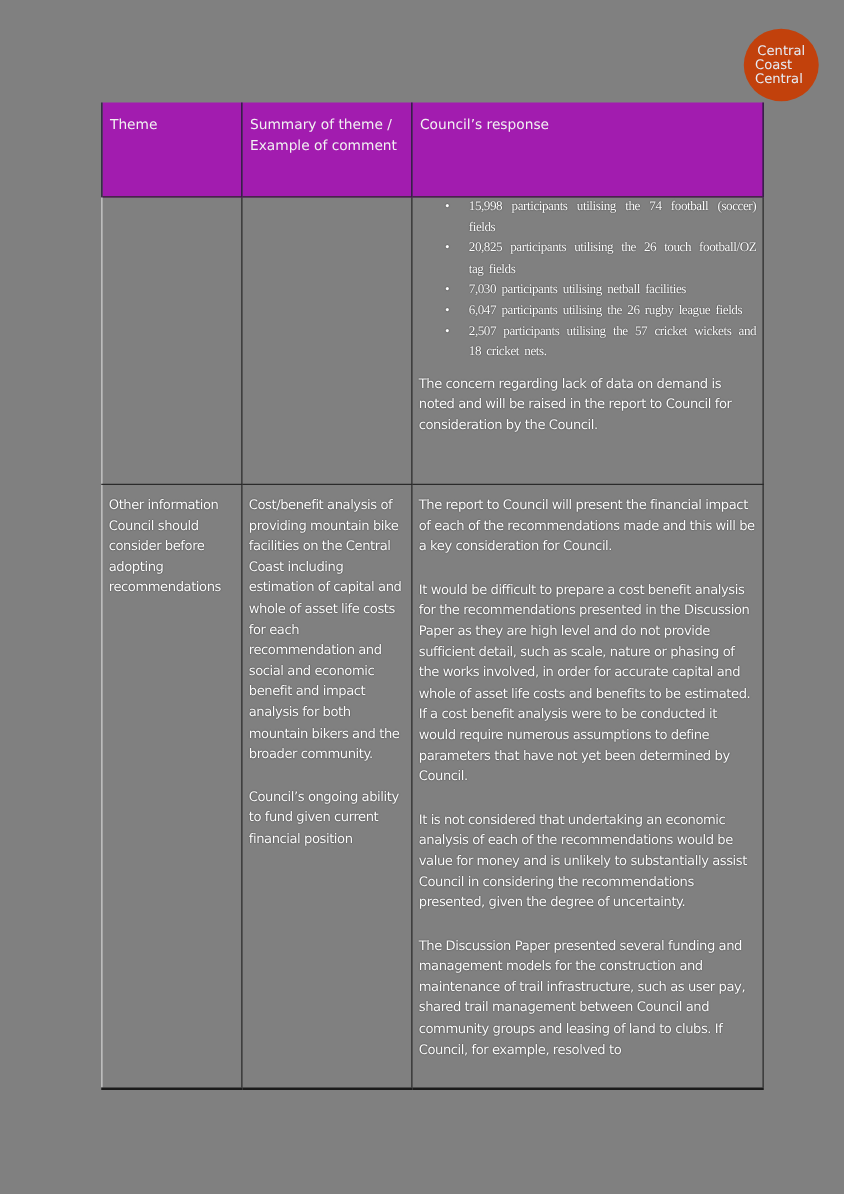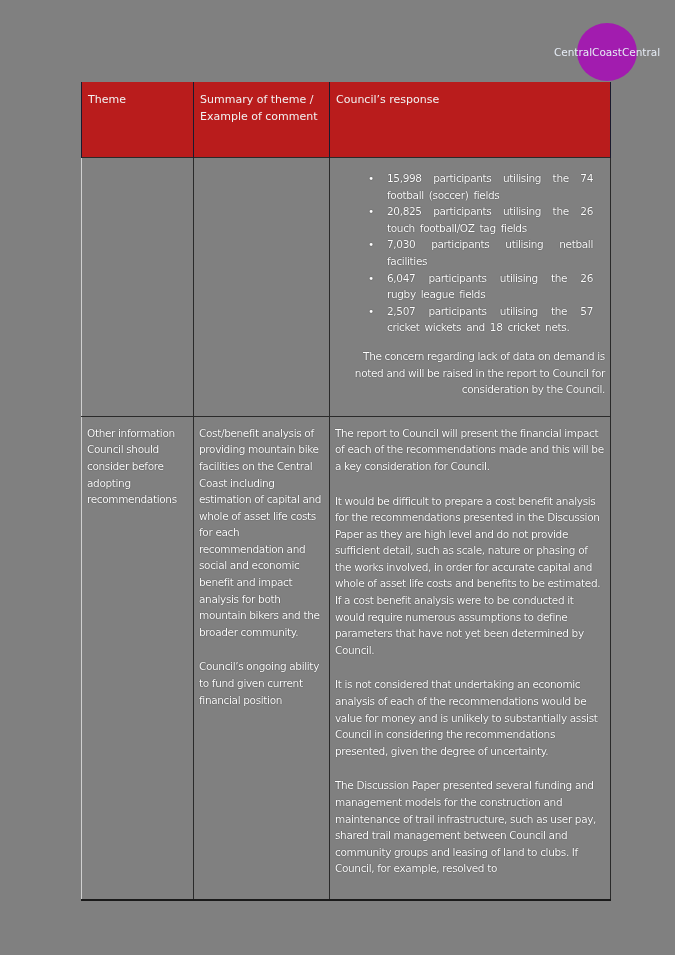--- a/index.html
+++ b/index.html
@@ -10,52 +10,52 @@
       width: 675px;
       height: 955px;
       background: #808080;
       position: relative;
       overflow: hidden;
       font-family: "DejaVu Sans", sans-serif;
       color: #ffffff;
     }
     .logo {
       position: absolute;
-      left: 577px;
+      left: 595px;
       top: 23px;
       width: 60px;
       height: 58px;
       border-radius: 50%;
-      background: #a21caf;
+      background: #c2410c;
       display: flex;
-      flex-direction: row;
+      flex-direction: column;
       align-items: center;
       justify-content: center;
       text-align: right;
       font-size: 10.5px;
       line-height: 11px;
       color: #e6ecf5;
     }
-    .logo span { display: block; width: 42px; text-align: center; }
+    .logo span { display: block; width: 42px; text-align: left; }
     .logo span:first-child { width: 44px; text-align: center; }
 
     .doc-table {
       position: absolute;
       left: 81px;
       top: 82px;
       width: 529px;
       border-collapse: collapse;
       table-layout: fixed;
     }
     .doc-table col.c1 { width: 112px; }
     .doc-table col.c2 { width: 136px; }
     .doc-table col.c3 { width: 281px; }
 
     .doc-table th {
-      background: #b91c1c;
+      background: #a21caf;
       color: #f2f2f2;
       font-weight: normal;
       text-align: left;
       vertical-align: top;
       font-size: 11px;
       line-height: 17px;
       padding: 9px 6px 0 6px;
       height: 66px;
       border-left: 1px solid #1a1a2e;
       border-right: 1px solid #1a1a2e;
@@ -68,38 +68,39 @@
       padding: 0 5px;
       color: #ffffff;
       text-shadow: 0 0 1px #111;
       letter-spacing: -0.35px;
     }
     .doc-table td.first-col { border-left: 1px solid #d0d0d0; margin-left: 24px; }
     .row1 td { height: 229px; }
     .row2 td { height: 474px; padding-top: 8px; }
 
     ul.bullets {
-      margin: 12px;
+      margin: 0;
       padding: 0 0 0 40px;
       list-style: none;
+      font-family: Liberation Serif, serif;
     }
     ul.bullets li {
       position: relative;
       text-align: justify;
       text-align-last: left;
       word-spacing: 2px;
     }
     ul.bullets li::before {
       content: "\2022";
       position: absolute;
       left: -19px;
       top: 0;
     }
     .para { margin: 0 0 18px 0; }
-    .row1 .para { margin-top: 8px; text-align: right; }
+    .row1 .para { margin-top: 8px; }
     .doc-table tr.bottom-line td { border-bottom: 2px solid #1a1a1a; }
   </style>
 </head>
 <body>
 
 <div class="logo">
   <span>Central</span>
   <span>Coast</span>
   <span>Central</span>
 </div>

